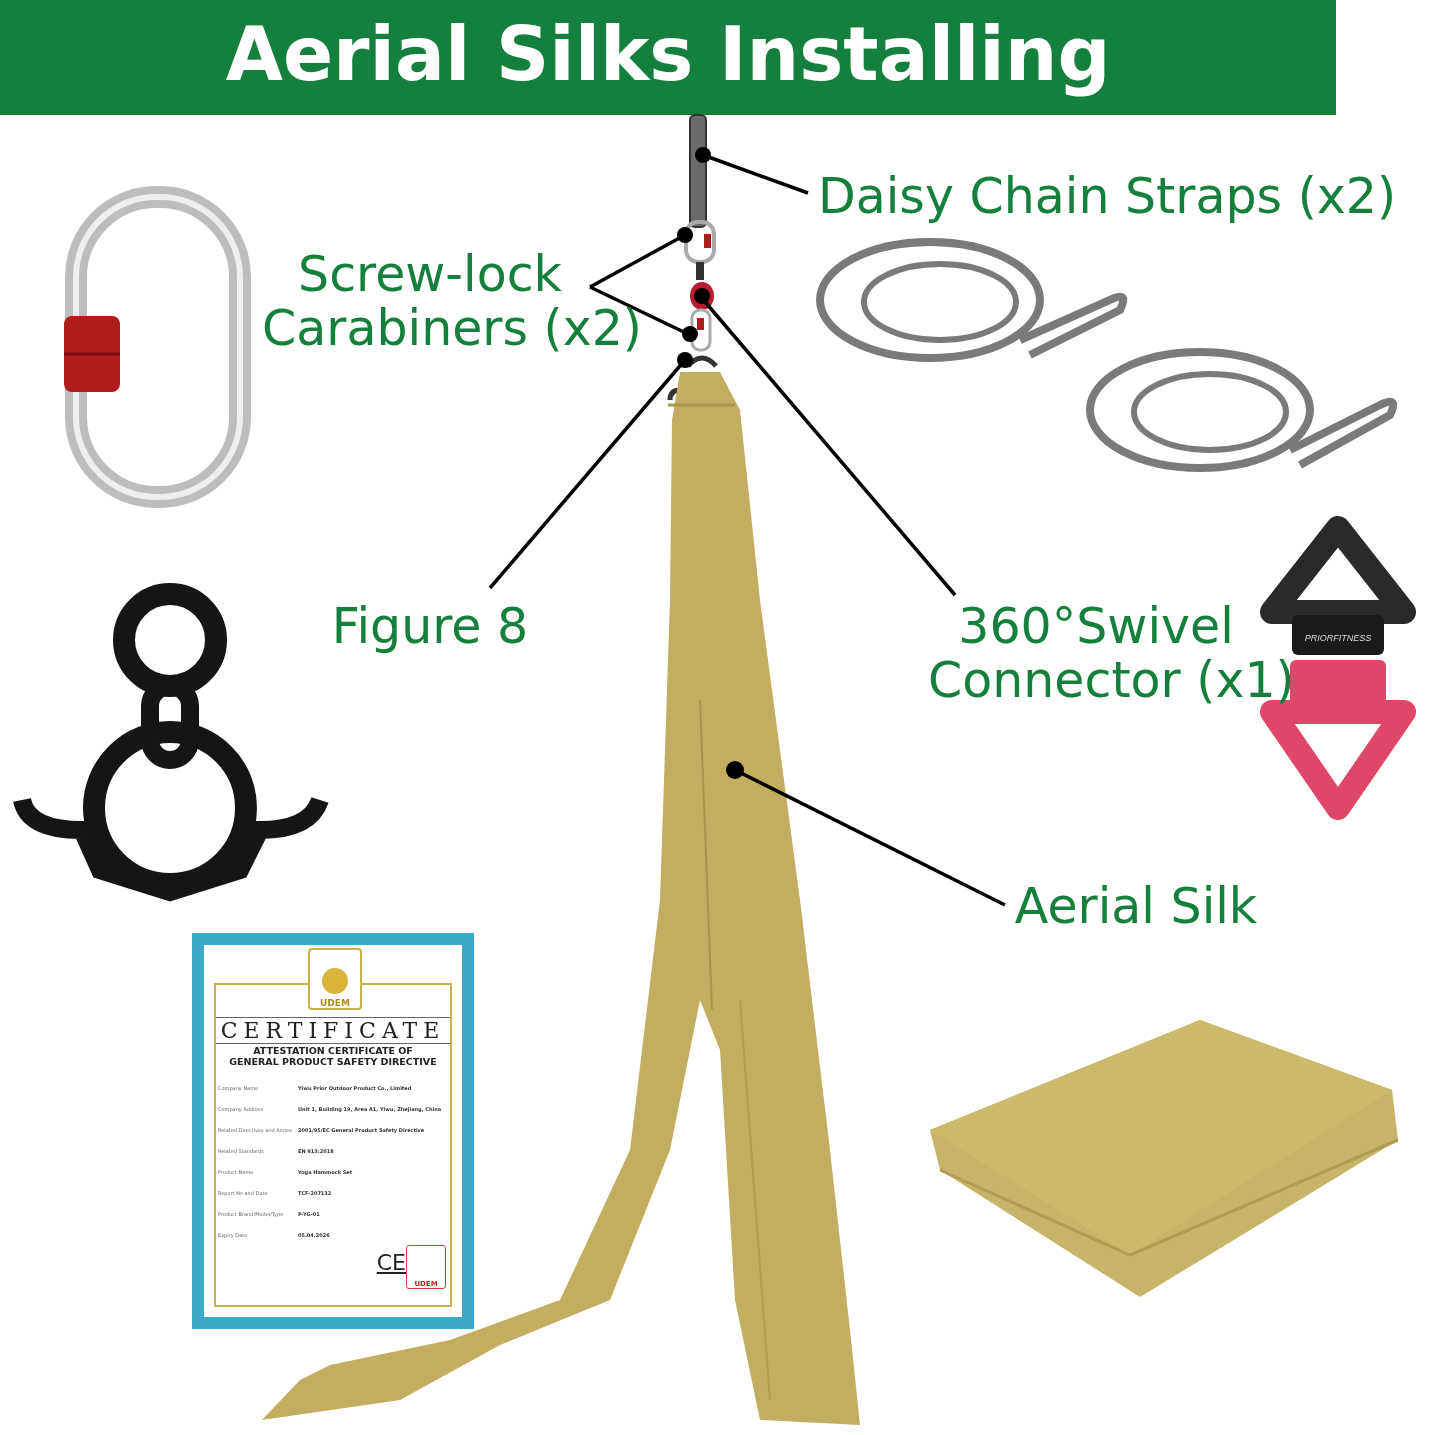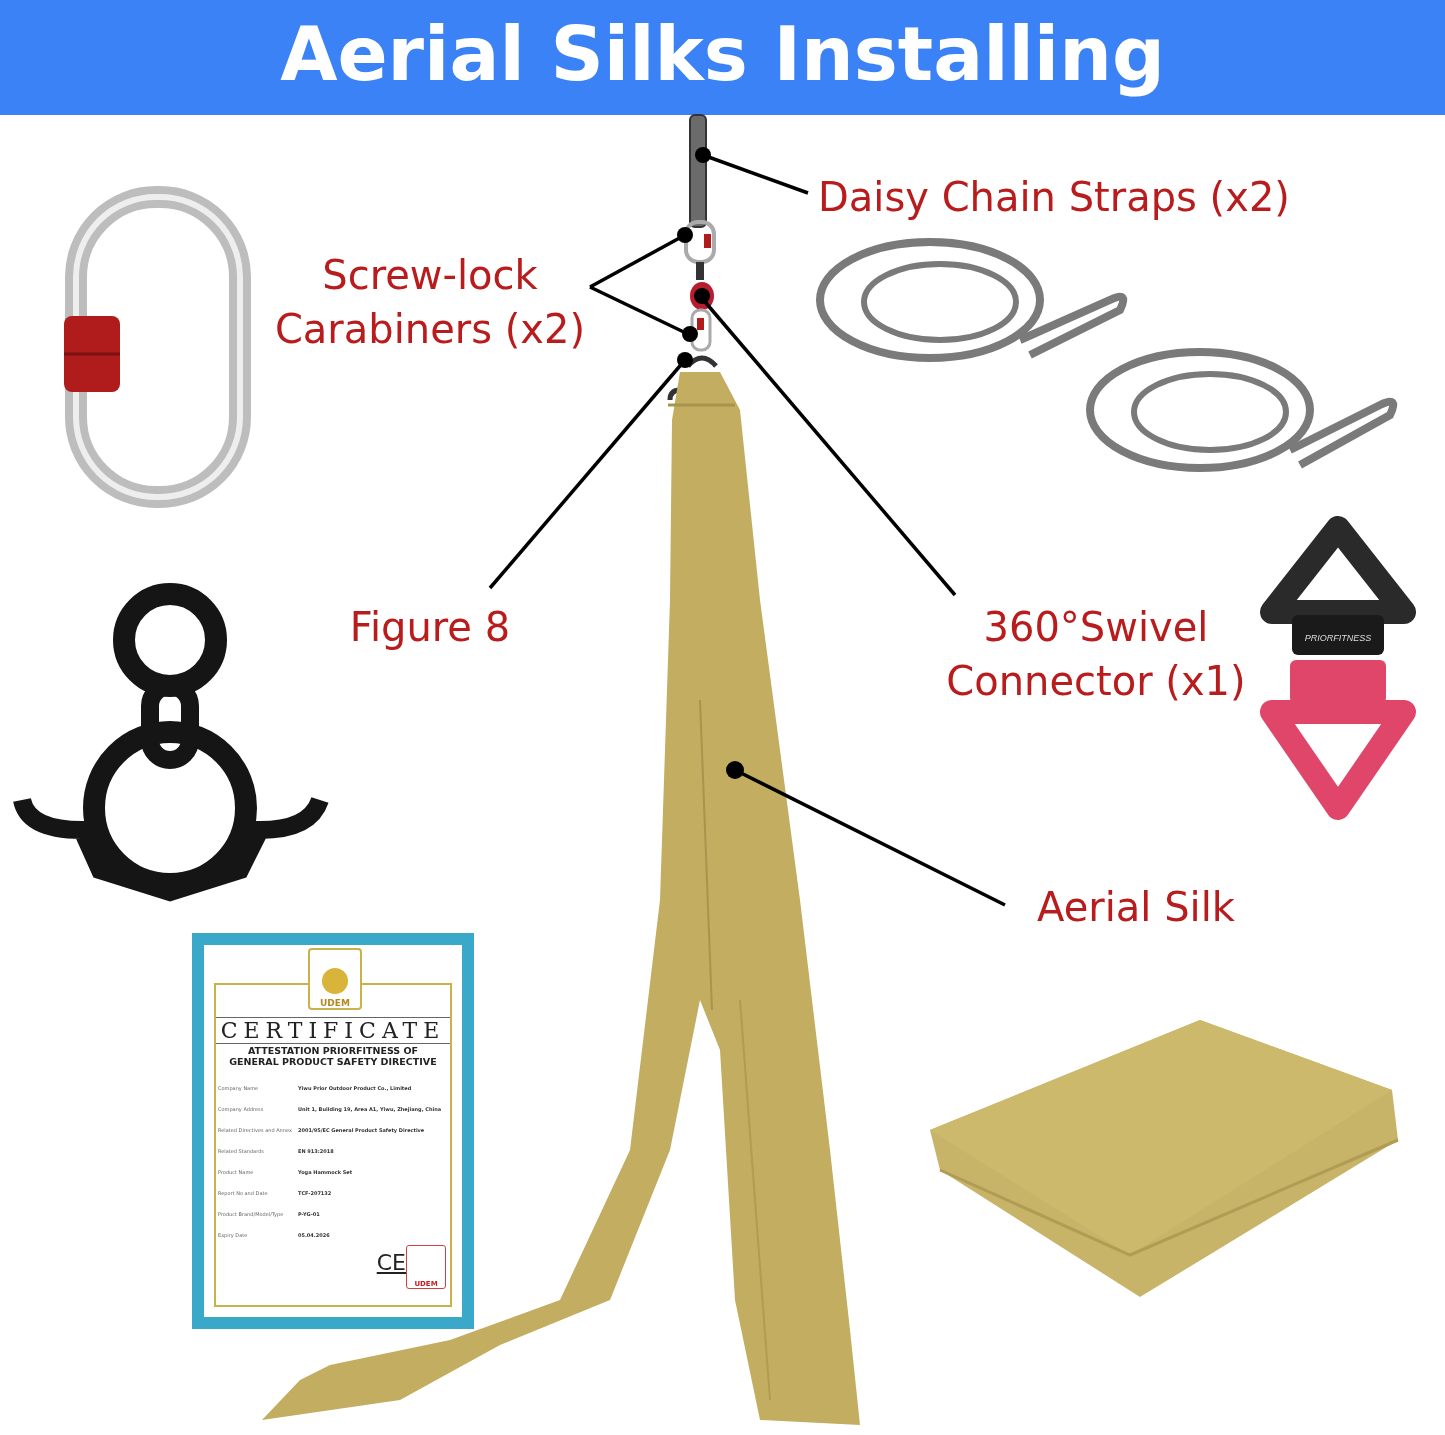--- a/index.html
+++ b/index.html
@@ -1,19 +1,19 @@
 <!DOCTYPE html>
 <html><head>
 <meta charset="utf-8">
 <style>
   html,body{margin:0;padding:0;background:#fff;}
   body{width:1445px;height:1435px;position:relative;overflow:hidden;font-family:"DejaVu Sans","Liberation Sans",sans-serif;}
-  .banner{position:absolute;left:0;top:0;width:1445px;height:115px;background:#3b82f6;display:flex;align-items:center;justify-content:center;}
+  .banner{position:absolute;left:0;top:0;width:1336px;height:115px;background:#15803d;display:flex;align-items:center;justify-content:center;}
   .banner-title{color:#fff;font-size:74px;font-weight:bold;letter-spacing:0px;margin-top:-8px;}
-  .label{position:absolute;color:#b91c1c;font-size:40px;line-height:54px;text-align:center;white-space:nowrap;}
+  .label{position:absolute;color:#15803d;font-size:49px;line-height:54px;text-align:center;white-space:nowrap;}
   svg.layer{position:absolute;left:0;top:0;}
   .cert{position:absolute;left:192px;top:933px;width:282px;height:396px;background:#3aa9c9;}
   .cert-inner{position:absolute;left:12px;top:12px;right:12px;bottom:12px;background:#fff;}
   .cert-frame{position:absolute;left:10px;top:38px;right:10px;bottom:10px;border:2px solid #c9b24a;}
   .cert-logo{position:absolute;left:104px;top:3px;width:50px;height:58px;border:2px solid #c9b24a;border-radius:4px;background:#fff;display:flex;flex-direction:column;align-items:center;justify-content:flex-end;font-size:9px;color:#b08a20;font-weight:bold;}
   .cert-logo .crown{width:26px;height:26px;border-radius:50%;background:#d8b43a;margin-bottom:4px;}
   .cert-title{position:absolute;left:0;right:0;top:72px;text-align:center;font-family:"DejaVu Serif","Liberation Serif",serif;font-size:22px;letter-spacing:6px;color:#222;border-top:1px solid #666;border-bottom:1px solid #666;margin:0 12px;}
   .cert-sub{position:absolute;left:0;right:0;top:100px;text-align:center;font-size:9.5px;font-weight:bold;color:#222;line-height:11px;}
   .cert-rows{position:absolute;left:14px;right:14px;top:140px;font-size:5px;color:#666;}
   .cert-row{display:flex;height:21px;}
@@ -137,21 +137,21 @@
 
 <div class="cert">
   <div class="cert-inner">
     <div class="cert-frame"></div>
     <div class="cert-logo">
       <div class="crown"></div>
       <span>UDEM</span>
     </div>
     <div class="cert-title">CERTIFICATE</div>
     <div class="cert-sub">
-      <div>ATTESTATION PRIORFITNESS OF</div>
+      <div>ATTESTATION CERTIFICATE OF</div>
       <div>GENERAL PRODUCT SAFETY DIRECTIVE</div>
     </div>
     <div class="cert-rows">
       <div class="cert-row">
           <span class="k">Company Name</span>
           <span class="v">Yiwu Prior Outdoor Product Co., Limited</span>
         </div>
       <div class="cert-row">
           <span class="k">Company Address</span>
           <span class="v">Unit 1, Building 19, Area A1, Yiwu, Zhejiang, China</span>

